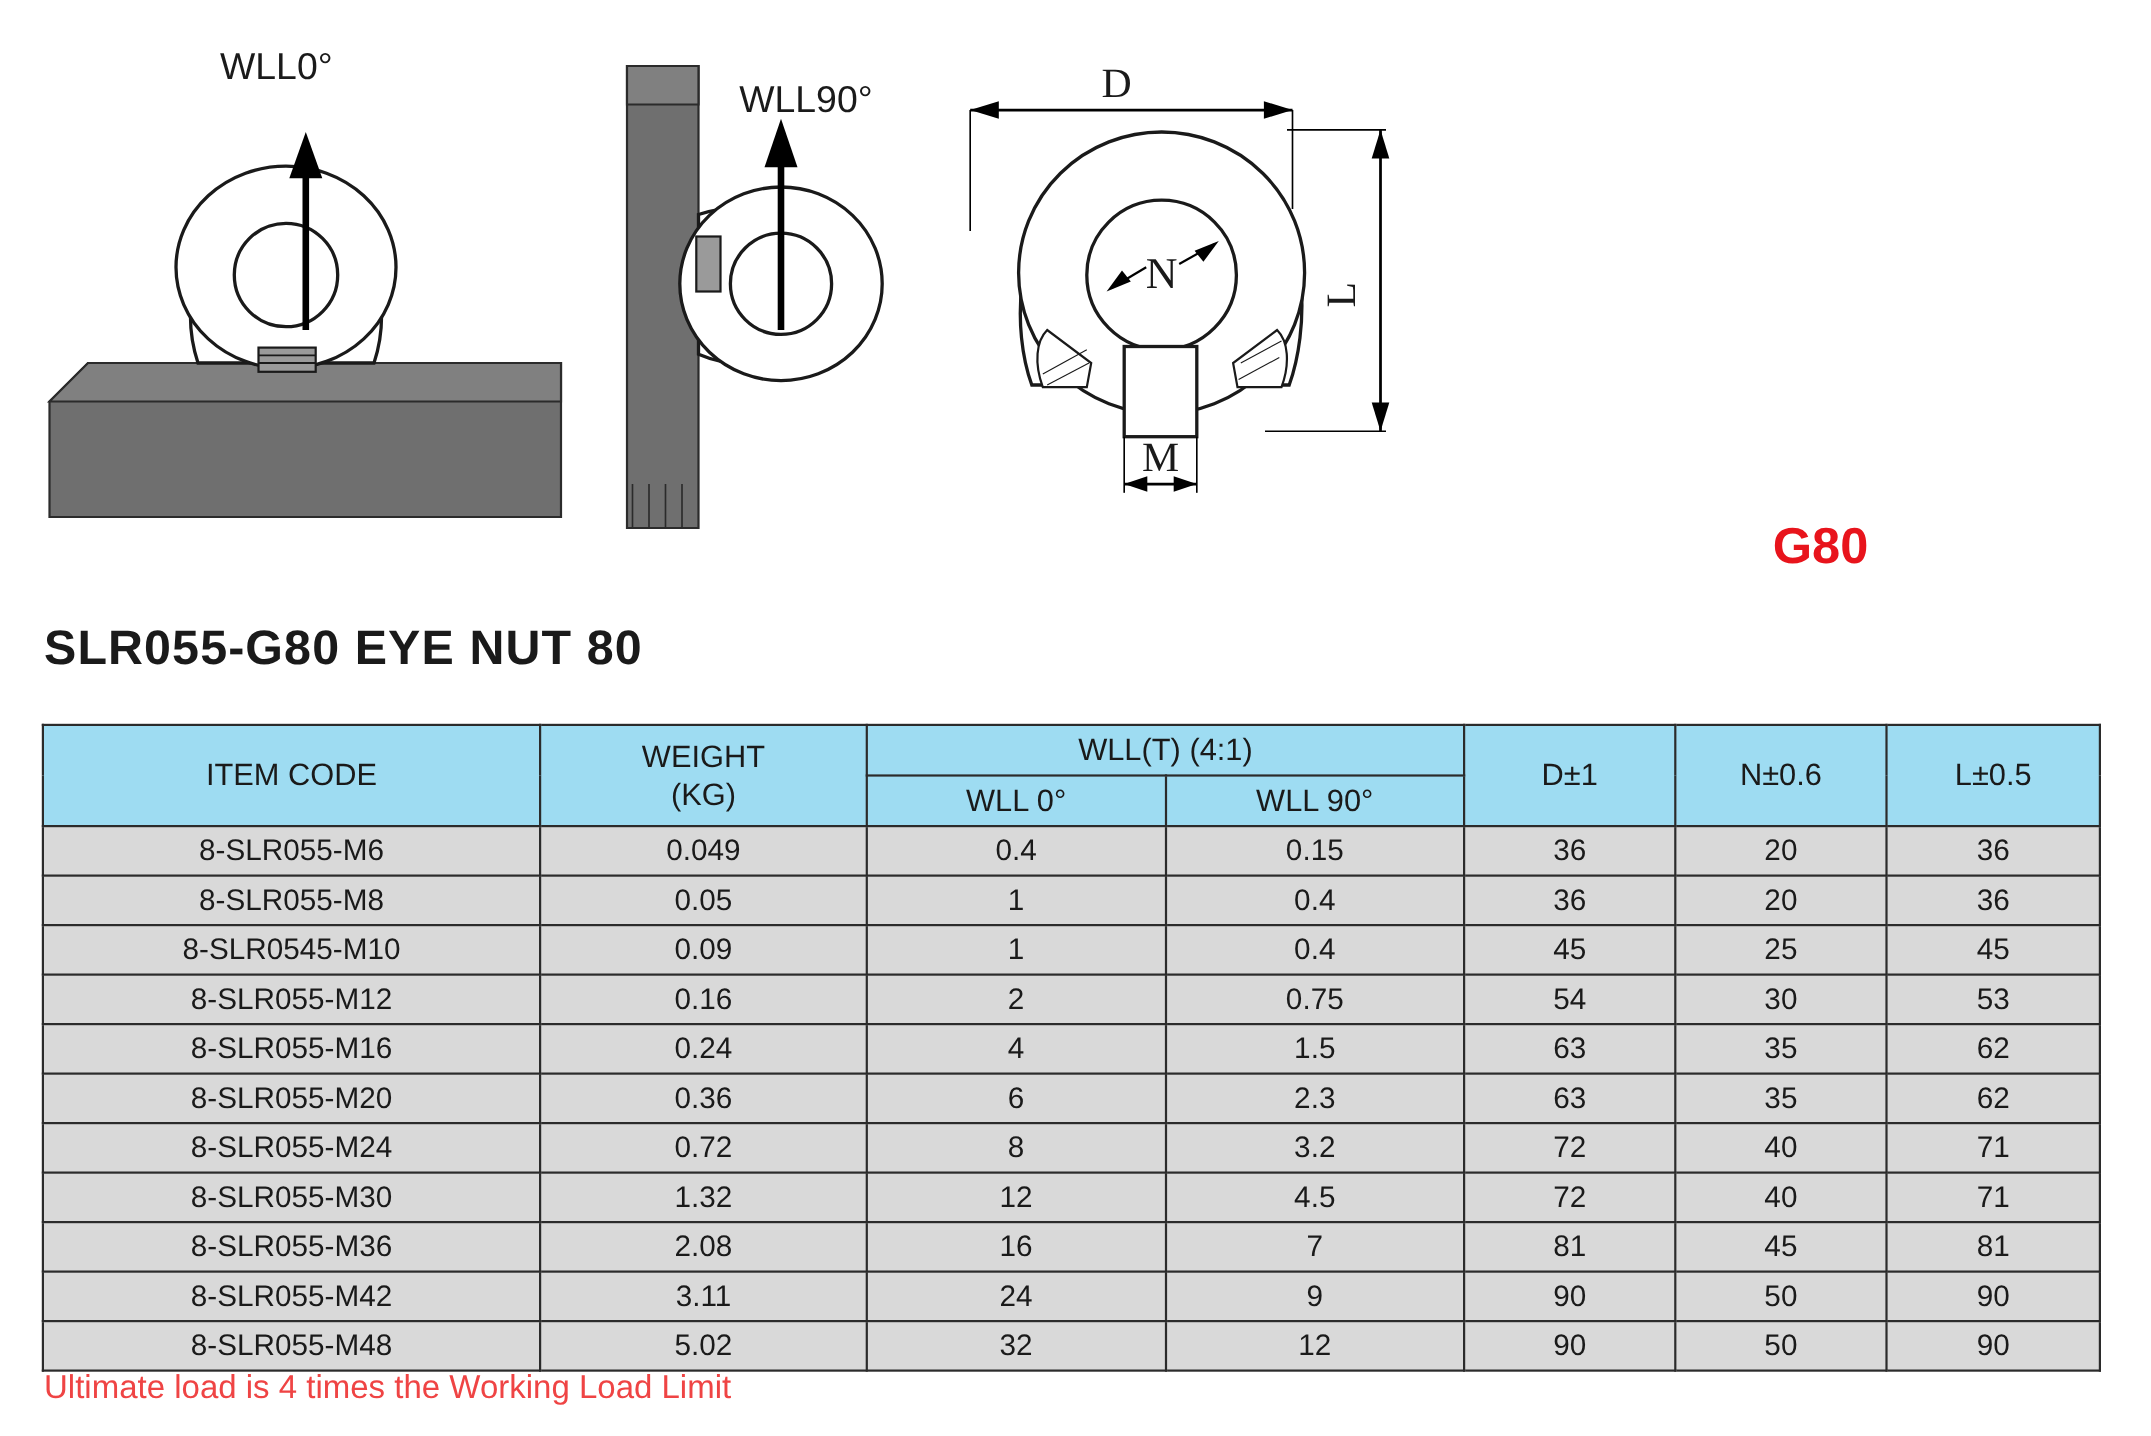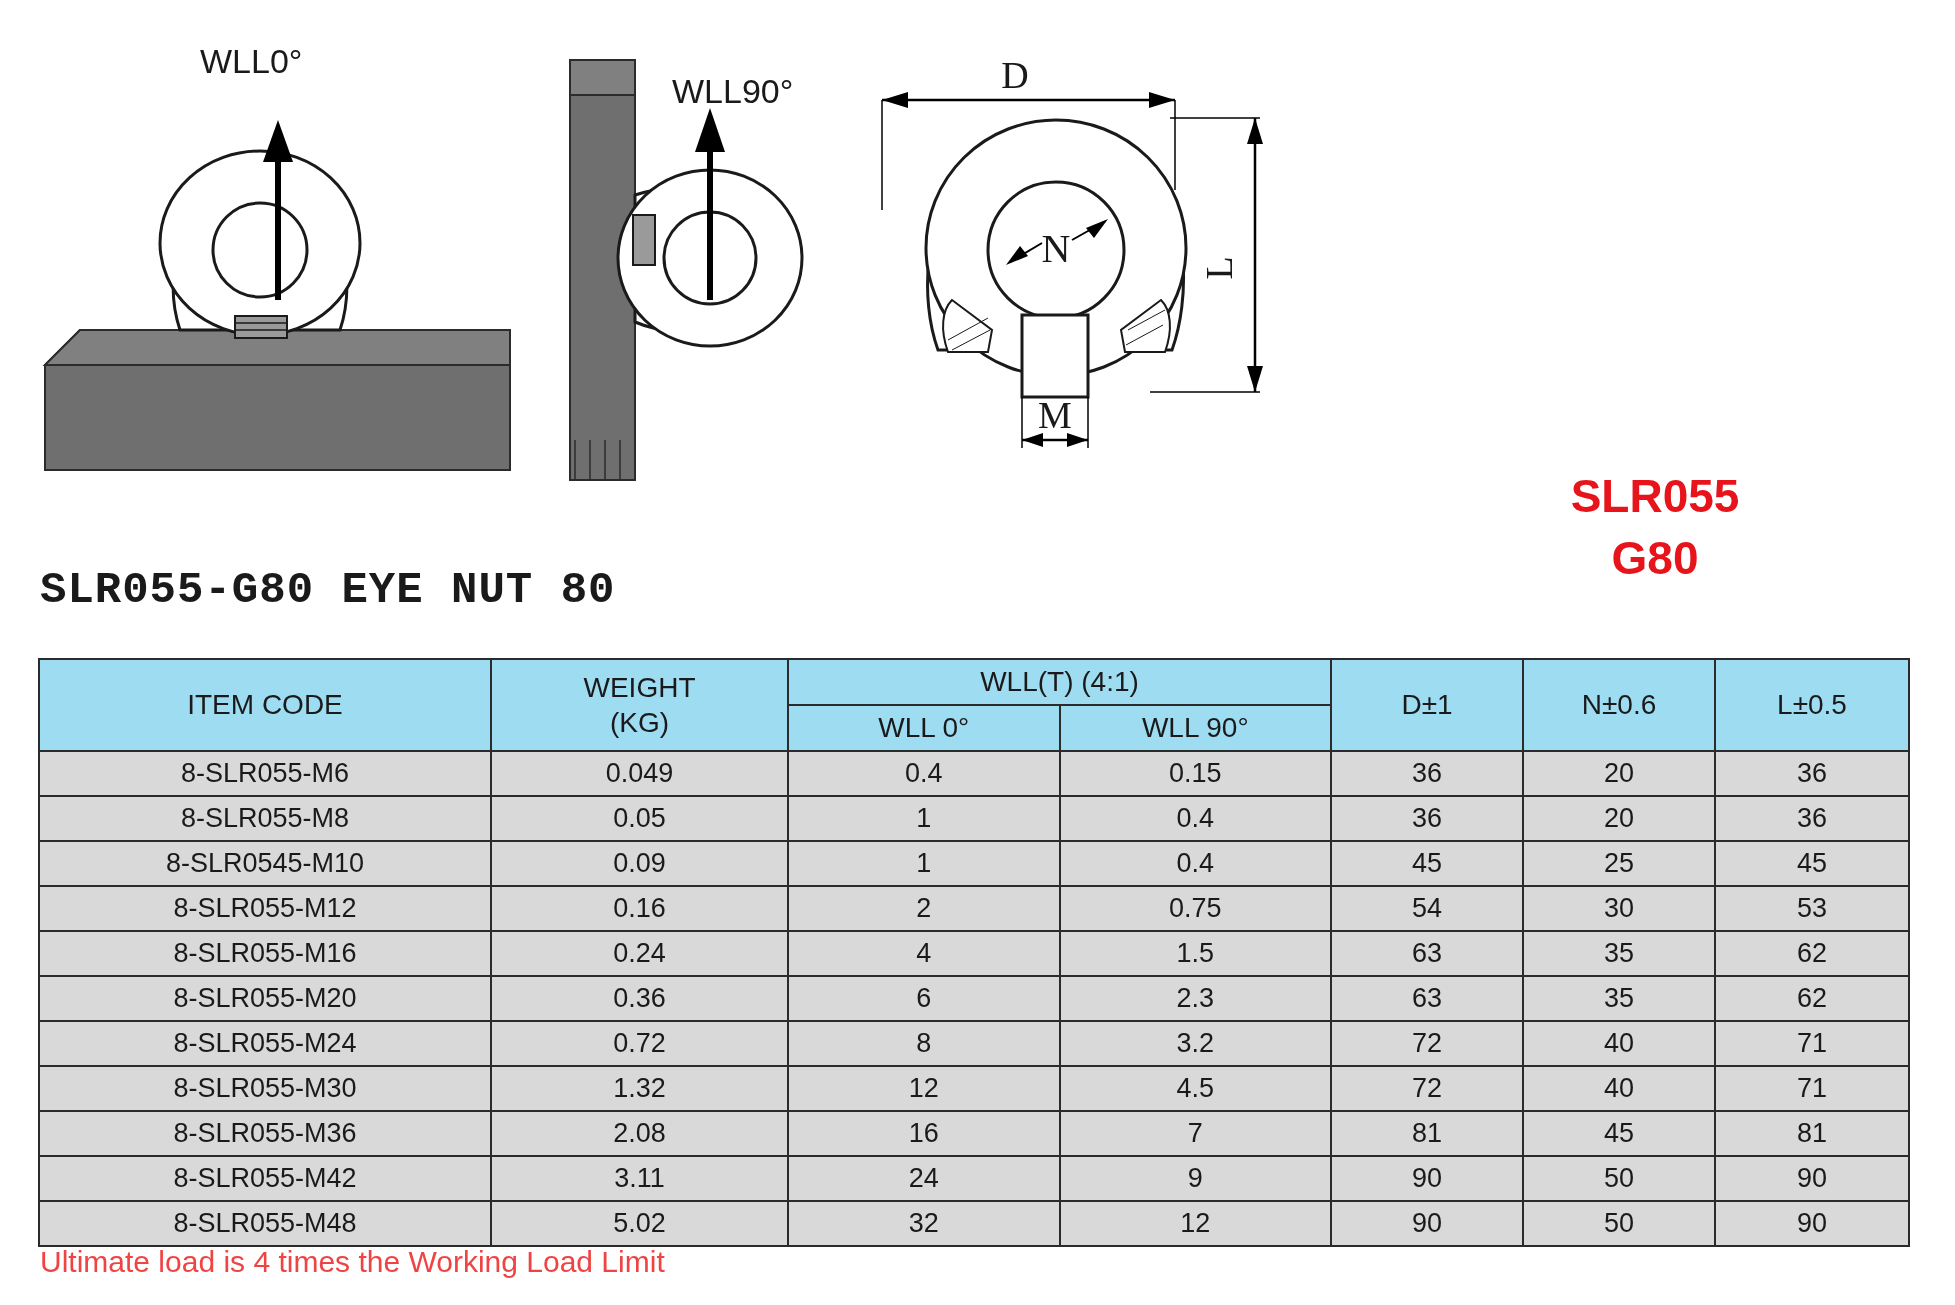--- a/index.html
+++ b/index.html
@@ -54,21 +54,21 @@
 
   
   #sheet-title {
     position: absolute;
     left: 40px;
     top: 565px;
     font-size: 44px;
     font-weight: bold;
     letter-spacing: 1px;
     color: #1a1a1a;
-    font-family: Liberation Mono, monospace;
+    font-family: Liberation Sans, sans-serif;
     text-align: right;
   }
 
   
   #spec-table-wrap {
     position: absolute;
     left: 38px;
     top: 658px;
     width: 1872px;
   }
@@ -201,21 +201,20 @@
 
     <line x1="162" y1="440" x2="228" y2="440" stroke="#000000" stroke-width="2.5"></line>
     <polygon points="162,440 183,433 183,447" fill="#000000"></polygon>
     <polygon points="228,440 207,433 207,447" fill="#000000"></polygon>
     <line x1="162" y1="397" x2="162" y2="448" stroke="#000000" stroke-width="1.5"></line>
     <line x1="228" y1="397" x2="228" y2="448" stroke="#000000" stroke-width="1.5"></line>
     <text x="195" y="428" font-size="38" text-anchor="middle" fill="#1a1a1a">M</text>
   </svg>
 
   <div id="product-code-block">
-    <div class="code">SLR055</div>
     <div class="code">G80</div>
   </div>
 </div>
 
 <div id="sheet-title">SLR055-G80 EYE NUT 80</div>
 
 <div id="spec-table-wrap">
   <table class="spec">
     <thead>
       <tr>

